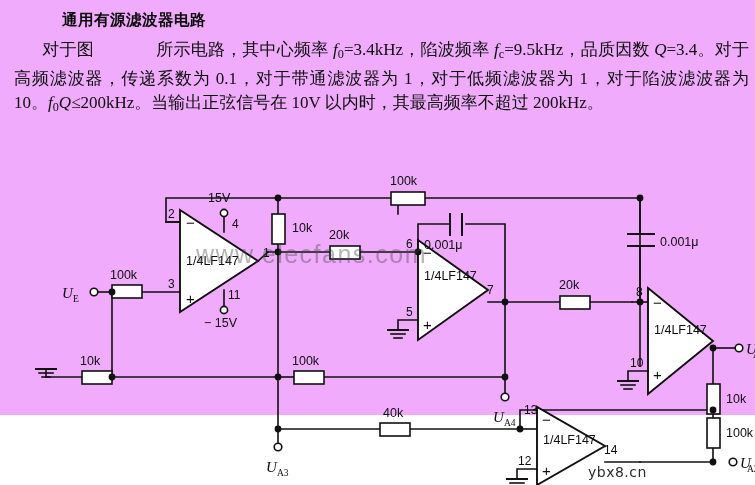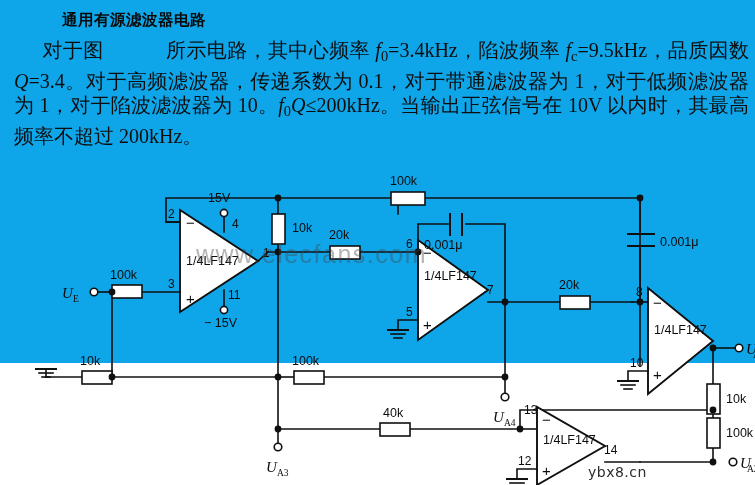--- a/index.html
+++ b/index.html
@@ -10,40 +10,40 @@
   }
   body {
     width: 755px; height: 485px;
     position: relative;
     overflow: hidden;
     font-family: "Liberation Serif", "DejaVu Serif", serif;
     color: #111;
   }
   #page {
     position: relative;
-    width: 755px; height: 363px;
-    background: #0ea5e9;
+    width: 755px; height: 415px;
+    background: #f0abfc;
   }
 
   
   .doc-title {
     position: absolute;
     left: 62px; top: 10px;
     font-family: "Liberation Sans", "DejaVu Sans", sans-serif;
     font-weight: bold;
     font-size: 15.5px;
     letter-spacing: 0.5px;
     color: #0a0a0a;
     white-space: nowrap;
   }
   .body-text {
     position: absolute;
     left: 14px; top: 38px;
     width: 735px;
-    font-size: 20px;
+    font-size: 17px;
     line-height: 24.5px;
     text-align: justify;
     color: #0d0d0d;
   }
   .body-text .indent { display: inline-block; width: 28px; }
   .body-text .figgap { display: inline-block; width: 62px; }
   .ital { font-style: italic; font-family: "Liberation Serif", serif; }
   .sub { font-size: 0.72em; vertical-align: -0.28em; font-style: normal;}
 
   

